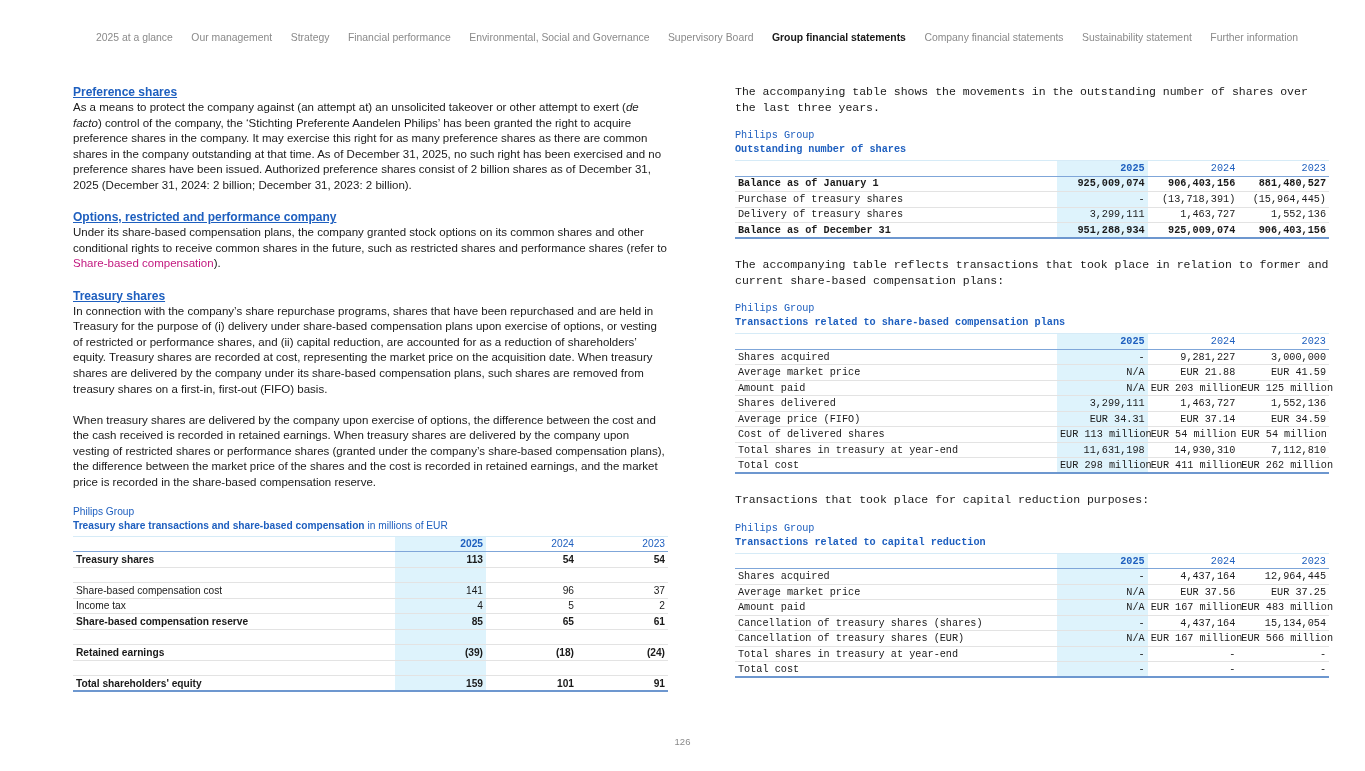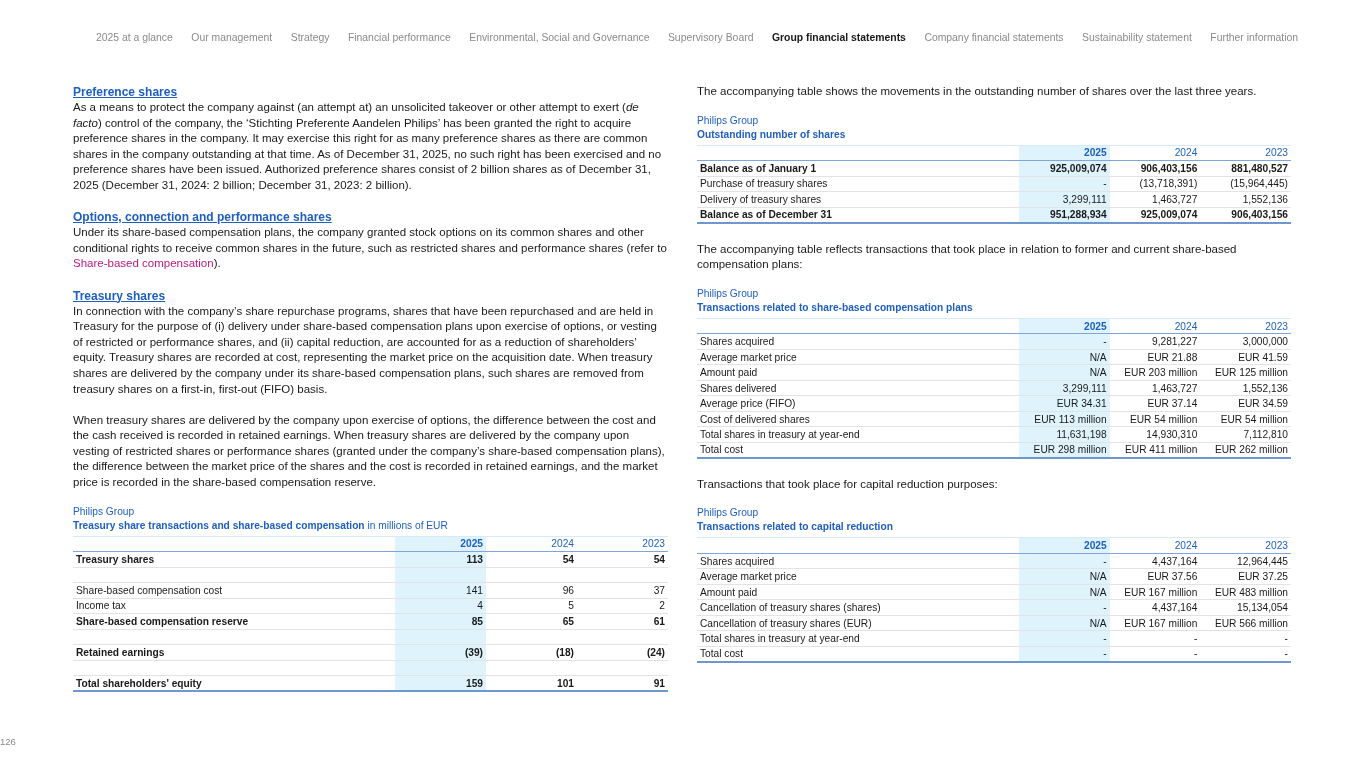--- a/index.html
+++ b/index.html
@@ -7,21 +7,21 @@
   body { font-family: "Liberation Sans", "DejaVu Sans", sans-serif; color: #1a1a1a; position: relative; }
 
   .topnav { position: absolute; top: 0; left: 0; width: 1193px; height: 74px; display: flex; align-items: center; padding-left: 76px; }
   .menu-icon { width: 12px; height: 9px; display: flex; flex-direction: column; justify-content: space-between; margin-right: 20px; cursor: pointer; }
   .menu-icon span { display: block; height: 1px; background: #9a9a9a; }
   .nav-item { font-size: 10.4px; color: #8a8a8a; margin-right: 18.5px; white-space: nowrap; cursor: pointer; }
   .nav-item.active { color: #1a1a1a; font-weight: bold; }
 
   .col { position: absolute; top: 84px; }
   .col-left { left: 73px; width: 595px; }
-  .col-right { left: 697px; width: 594px; }
+  .col-right { left: 735px; width: 594px; font-family: Liberation Mono, monospace; }
 
   .h-blue { color: #1e5fbf; font-weight: bold; font-size: 12px; line-height: 16px; text-decoration: underline; }
   .para { font-size: 11.5px; line-height: 15.6px; color: #1a1a1a; }
   .para em { font-style: italic; }
   .link { color: #c2187f; cursor: pointer; }
   .gap { height: 15.6px; }
 
   .tbl-caption1 { font-size: 10.2px; color: #1e5fbf; line-height: 14px; }
   .tbl-caption2 { font-size: 10.2px; color: #1e5fbf; font-weight: bold; line-height: 14px; }
   .tbl-caption2 .light { font-weight: normal; }
@@ -32,21 +32,21 @@
   thead th.y25 { font-weight: bold; }
   thead th.label { text-align: left; }
   td { text-align: right; border-bottom: 1px solid #e3e3e3; }
   td.label { text-align: left; }
   .hl { background: #def3fc; }
   tr.bold td { font-weight: bold; }
   tr.top-border td { border-top: 1px solid #333; }
   tr.last td { border-bottom: 2px solid #6d97cf; }
   tr.empty td { border-bottom: 1px solid #e3e3e3; }
 
-  .page-number { position: absolute; top: 736px; left: 0; width: 1365px; font-size: 9.5px; color: #8a8a8a; }
+  .page-number { position: absolute; top: 736px; left: 0; width: 1365px; text-align: center; font-size: 9.5px; color: #8a8a8a; }
 </style>
 </head>
 <body>
 
 <nav class="topnav">
   <div class="menu-icon">
       <span></span>
       <span></span>
       <span></span>
     </div>
@@ -62,21 +62,21 @@
       <span class="nav-item">Sustainability statement</span>
       <span class="nav-item">Further information</span>
     </div>
 </nav>
 
 <div class="col col-left">
   <div class="h-blue">Preference shares</div>
   <p class="para"><span>As a means to protect the company against (an attempt at) an unsolicited takeover or other attempt to exert (</span><em>de facto</em><span>) control of the company, the ‘Stichting Preferente Aandelen Philips’ has been granted the right to acquire preference shares in the company. It may exercise this right for as many preference shares as there are common shares in the company outstanding at that time. As of December 31, 2025, no such right has been exercised and no preference shares have been issued. Authorized preference shares consist of 2 billion shares as of December 31, 2025 (December 31, 2024: 2 billion; December 31, 2023: 2 billion).</span></p>
   <div class="gap"></div>
 
-  <div class="h-blue">Options, connection and performance shares</div>
+  <div class="h-blue">Options, restricted and performance company</div>
   <p class="para"><span>Under its share-based compensation plans, the company granted stock options on its common shares and other conditional rights to receive common shares in the future, such as restricted shares and performance shares (refer to </span><span class="link">Share-based compensation</span><span>).</span></p>
   <div class="gap"></div>
 
   <div class="h-blue">Treasury shares</div>
   <p class="para">In connection with the company’s share repurchase programs, shares that have been repurchased and are held in Treasury for the purpose of (i) delivery under share-based compensation plans upon exercise of options, or vesting of restricted or performance shares, and (ii) capital reduction, are accounted for as a reduction of shareholders’ equity. Treasury shares are recorded at cost, representing the market price on the acquisition date. When treasury shares are delivered by the company under its share-based compensation plans, such shares are removed from treasury shares on a first-in, first-out (FIFO) basis.</p>
   <div class="gap"></div>
   <p class="para">When treasury shares are delivered by the company upon exercise of options, the difference between the cost and the cash received is recorded in retained earnings. When treasury shares are delivered by the company upon vesting of restricted shares or performance shares (granted under the company’s share-based compensation plans), the difference between the market price of the shares and the cost is recorded in retained earnings, and the market price is recorded in the share-based compensation reserve.</p>
   <div style="height:14px"></div>
 
   <div class="tbl-caption1">Philips Group</div>

